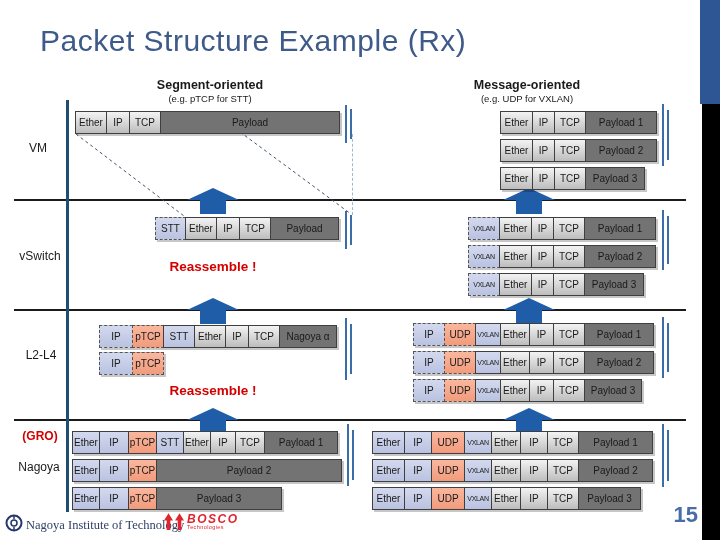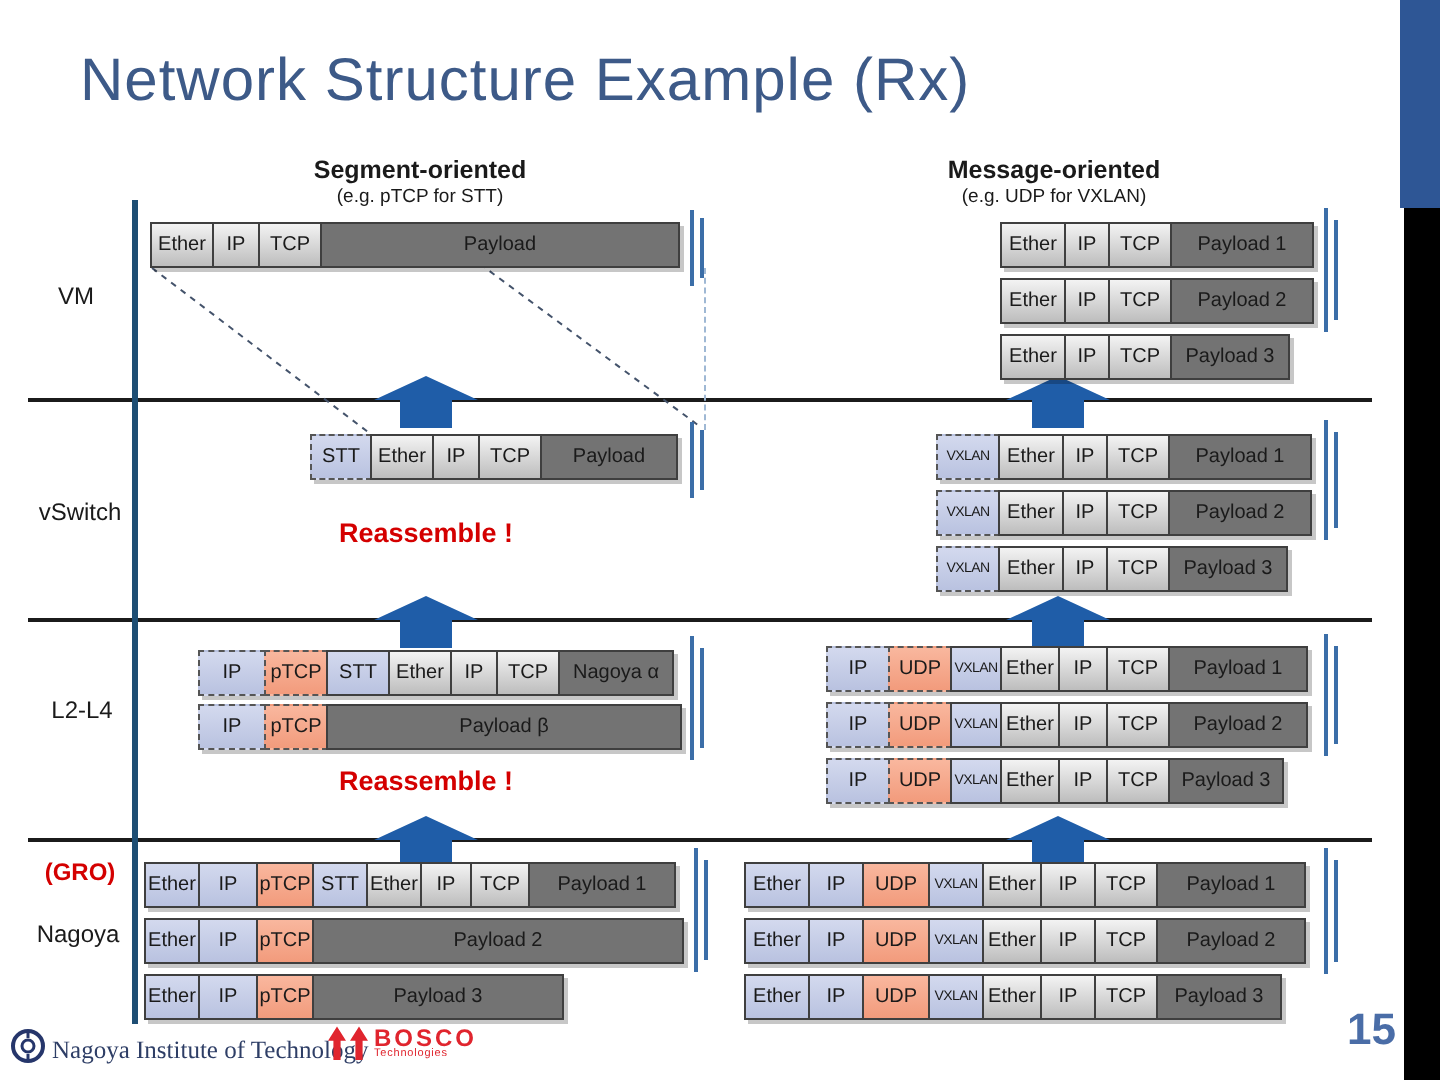--- a/index.html
+++ b/index.html
@@ -40,28 +40,28 @@
   
   #edge-blue{left:700px;top:0;width:20px;height:104px;background:#2e5695;}
   #edge-black{left:702px;top:104px;width:18px;height:436px;background:#000;}
   
   #affil-text{left:26px;top:518px;font-family:"Liberation Serif",serif;font-size:12.5px;color:#2e3e66;white-space:nowrap;}
   #bosco{left:164px;top:513px;display:flex;align-items:center;gap:3px;}
   .bosco-arrows{display:flex;gap:2px;}
   .bosco-arrows b{display:block;width:9px;height:17px;background:#e0252e;
     clip-path:polygon(50% 0,100% 42%,70% 42%,70% 100%,30% 100%,30% 42%,0 42%);}
   .bosco-text{line-height:1;}
-  .bosco-text .b1{font-size:12px;font-weight:bold;color:#e0252e;letter-spacing:1.5px;}
+  .bosco-text .b1{font-size:12px;font-weight:bold;color:#e0252e;letter-spacing:1.5px;font-style:italic;}
   .bosco-text .b2{font-size:5.5px;color:#e0252e;letter-spacing:.4px;}
   #page-number{left:0;top:502px;width:698px;text-align:right;font-size:22px;font-weight:bold;color:#4a6da7;}
 </style>
 </head>
 <body>
 
-<div class="abs" id="slide-title">Network Structure Example (Rx)</div>
+<div class="abs" id="slide-title">Packet Structure Example (Rx)</div>
 
 <div class="abs col-head" style="left:210px;">
   <div class="t">Segment-oriented</div>
   <div class="s">(e.g. pTCP for STT)</div>
 </div>
 <div class="abs col-head" style="left:527px;">
   <div class="t">Message-oriented</div>
   <div class="s">(e.g. UDP for VXLAN)</div>
 </div>
 
@@ -123,21 +123,20 @@
       <span class="field f-s dash" style="width: 32px;">pTCP</span>
       <span class="field f-b" style="width: 32px;">STT</span>
       <span class="field f-g" style="width: 32px;">Ether</span>
       <span class="field f-g" style="width: 24px;">IP</span>
       <span class="field f-g" style="width: 32px;">TCP</span>
       <span class="field f-w" style="width: 58px;">Nagoya α</span>
     </div>
     <div class="packet" style="left: 99px; top: 352px;">
       <span class="field f-b dash" style="width: 34px;">IP</span>
       <span class="field f-s dash" style="width: 32px;">pTCP</span>
-      <span class="field f-w" style="width: 178px;">Payload β</span>
     </div>
     <div class="packet" style="left: 72px; top: 431px;">
       <span class="field f-b" style="width: 28px;">Ether</span>
       <span class="field f-b" style="width: 30px;">IP</span>
       <span class="field f-s" style="width: 29px;">pTCP</span>
       <span class="field f-b" style="width: 28px;">STT</span>
       <span class="field f-g" style="width: 28px;">Ether</span>
       <span class="field f-g" style="width: 26px;">IP</span>
       <span class="field f-g" style="width: 30px;">TCP</span>
       <span class="field f-w" style="width: 74px;">Payload 1</span>

